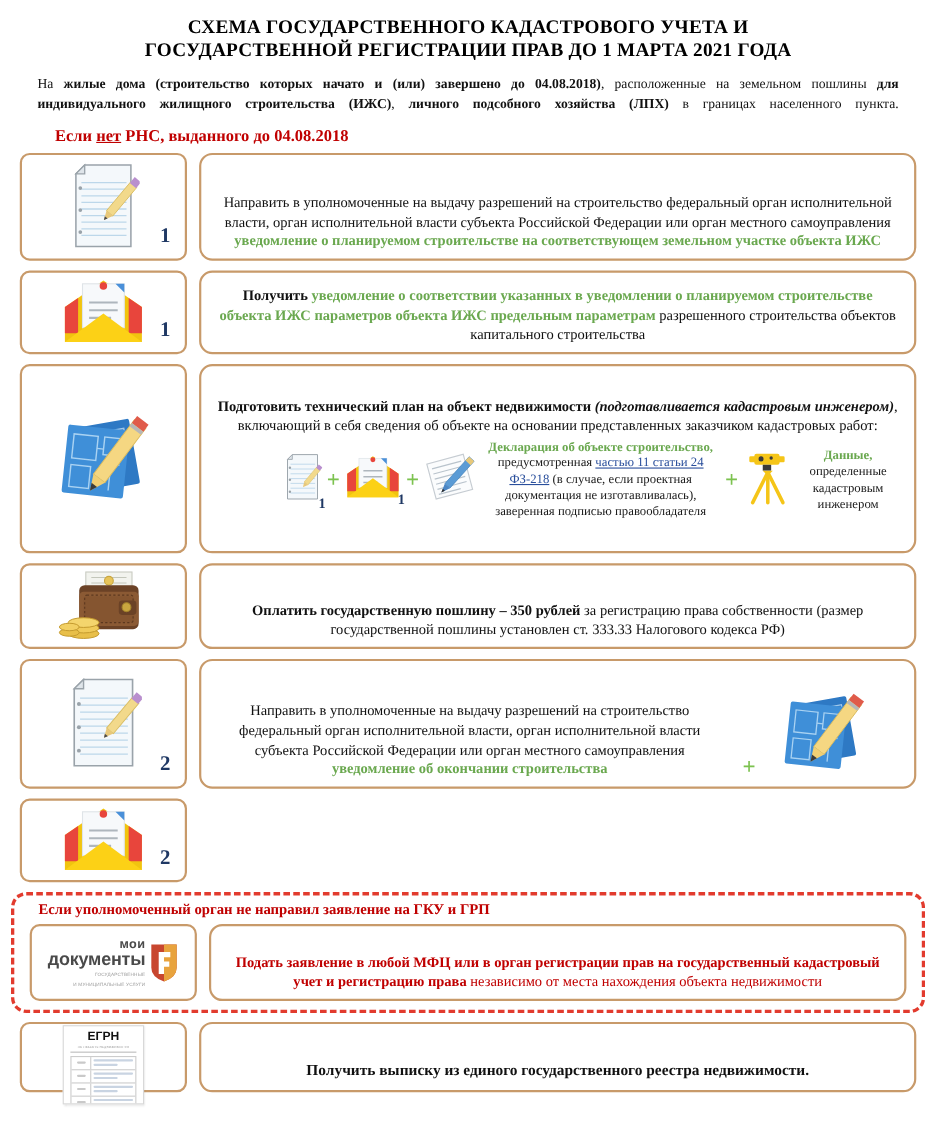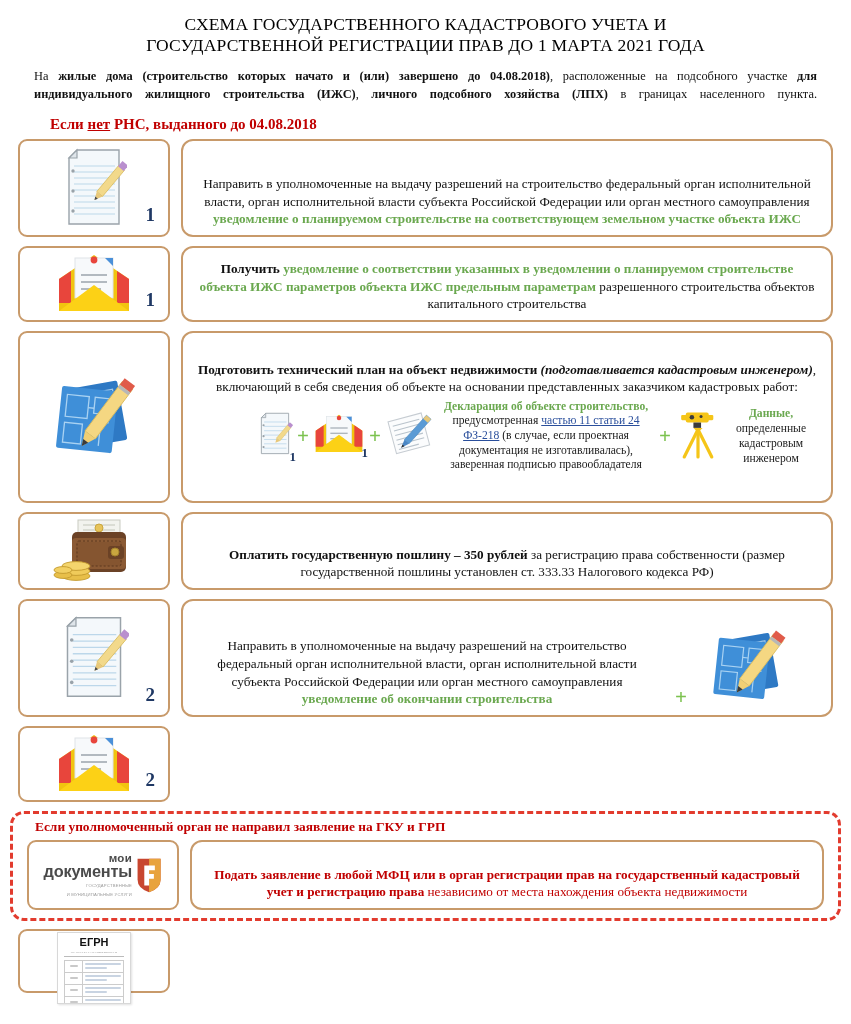--- a/index.html
+++ b/index.html
@@ -15,21 +15,21 @@
     color: #1a1a1a;
     position: relative;
   }
 
   
   .header {
     padding: 14px 28px 0 28px;
   }
   .doc-title {
     text-align: center;
-    font-weight: normal;
+    font-weight: bold;
     font-size: 17.5px;
     line-height: 1.22;
     letter-spacing: .2px;
     color: #000;
     margin: 0 6px;
   }
   .doc-subtitle {
     margin-top: 11px;
     font-size: 12.4px;
     line-height: 1.45;
@@ -203,21 +203,21 @@
 </style>
 </head>
 <body>
 
 <div class="header">
   <div class="doc-title">
     <div>СХЕМА ГОСУДАРСТВЕННОГО КАДАСТРОВОГО УЧЕТА И</div>
     <div>ГОСУДАРСТВЕННОЙ РЕГИСТРАЦИИ ПРАВ ДО 1 МАРТА 2021 ГОДА</div>
   </div>
   <div class="doc-subtitle">
-    <span>На </span><span class="b">жилые дома (строительство которых начато и (или) завершено до 04.08.2018)</span><span>, расположенные на подсобного участке </span><span class="b">для индивидуального жилищного строительства (ИЖС)</span><span>, </span><span class="b">личного подсобного хозяйства (ЛПХ)</span><span> в границах населенного пункта.</span>
+    <span>На </span><span class="b">жилые дома (строительство которых начато и (или) завершено до 04.08.2018)</span><span>, расположенные на земельном пошлины </span><span class="b">для индивидуального жилищного строительства (ИЖС)</span><span>, </span><span class="b">личного подсобного хозяйства (ЛПХ)</span><span> в границах населенного пункта.</span>
   </div>
   <div class="cond-line">
     <span>Если </span><span class="u">нет</span><span> РНС, выданного до 04.08.2018</span>
   </div>
 </div>
 
 <div class="rows">
 
   <div class="row" style="height:98px">
     <div class="icon-box">
@@ -602,14 +602,17 @@
                 <div class="egrn-dot"></div>
               </div>
               <div class="egrn-c2">
                 <div class="egrn-bar"></div>
                 <div class="egrn-bar s"></div>
               </div>
             </div>
         </div>
       </div>
     </div>
+    <div class="text-box">
+      <div class="text-inner bold" style="font-size:14px">Получить выписку из единого государственного реестра недвижимости.</div>
+    </div>
   </div>
 </div>
 
 </body></html>

